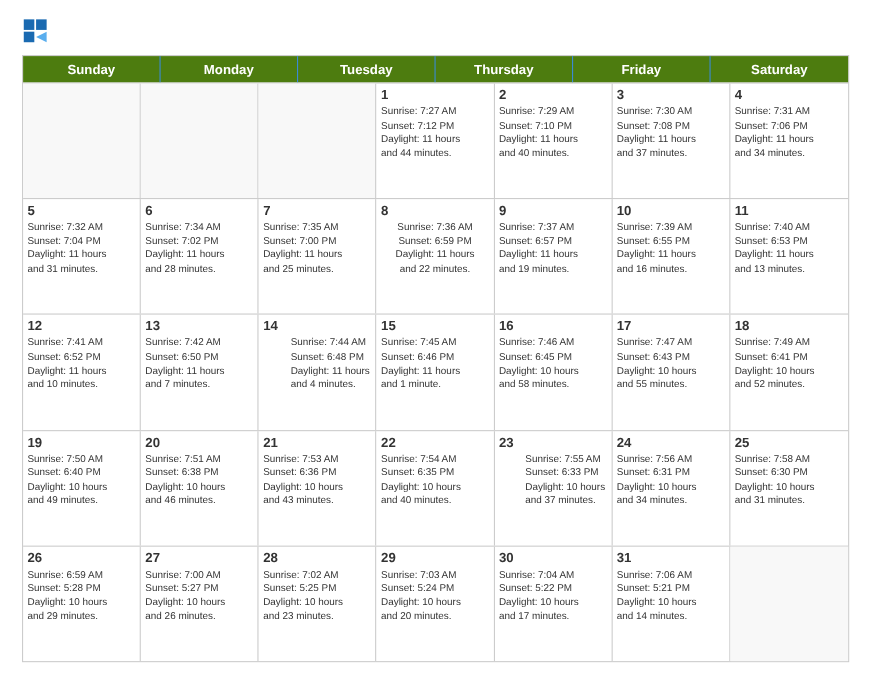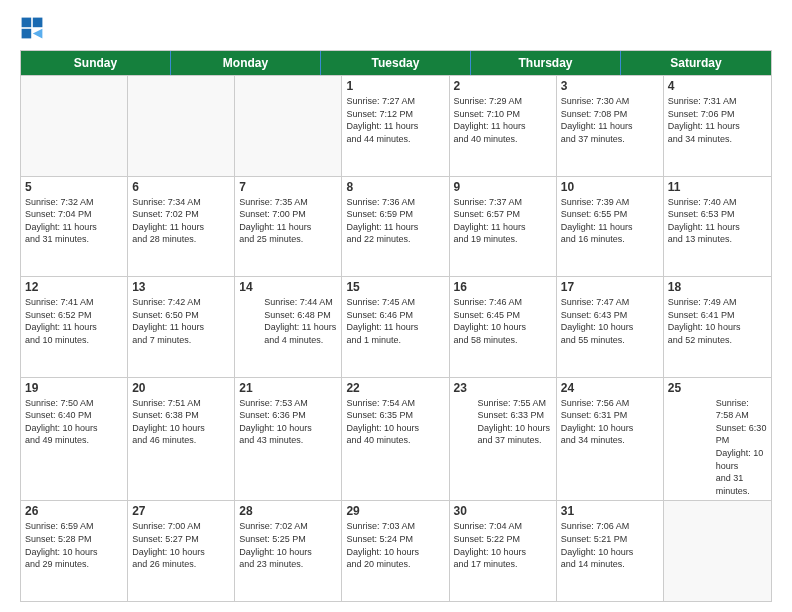--- a/index.html
+++ b/index.html
@@ -52,22 +52,22 @@
       color: #555;
     }
     .calendar {
       flex: 1;
       display: flex;
       flex-direction: column;
       border: 1px solid #ccc;
     }
     .cal-header-row {
       display: grid;
-      grid-template-columns: repeat(5, 1fr);
-      background: #15803d;
+      grid-template-columns: repeat(6, 1fr);
+      background: #4d7c0f;
     }
     .cal-header-cell {
       color: #fff;
       font-size: 12px;
       font-weight: bold;
       padding: 5px 4px;
       text-align: center;
       border-right: 1px solid #3a8ad4;
     }
     .cal-header-cell:last-child { border-right: none; }
@@ -127,20 +127,21 @@
       <div class="calendar-subtitle"></div>
     </div>
   </div>
 
   <div class="calendar">
     <div class="cal-header-row">
     <div class="cal-header-cell">Sunday</div>
         <div class="cal-header-cell">Monday</div>
         <div class="cal-header-cell">Tuesday</div>
         <div class="cal-header-cell">Thursday</div>
+        <div class="cal-header-cell">Friday</div>
         <div class="cal-header-cell">Saturday</div>
       </div>
     <div class="cal-body">
     <div class="cal-row">
           <div class="cal-cell empty"></div>
           <div class="cal-cell empty"></div>
           <div class="cal-cell empty"></div>
           <div class="cal-cell">
             <div class="day-num">1</div>
             <div class="cell-info" style="white-space: pre-line;">Sunrise: 7:27 AM
@@ -187,21 +188,21 @@
           </div>
           <div class="cal-cell">
             <div class="day-num">7</div>
             <div class="cell-info" style="white-space: pre-line;">Sunrise: 7:35 AM
 Sunset: 7:00 PM
 Daylight: 11 hours
 and 25 minutes.</div>
           </div>
           <div class="cal-cell">
             <div class="day-num">8</div>
-            <div class="cell-info" style="white-space: pre-line;">Sunrise: 7:36 AM
+            <div class="cell-info" style="white-space: pre-line; text-align: center;">Sunrise: 7:36 AM
 Sunset: 6:59 PM
 Daylight: 11 hours
 and 22 minutes.</div>
           </div>
           <div class="cal-cell">
             <div class="day-num">9</div>
             <div class="cell-info" style="white-space: pre-line;">Sunrise: 7:37 AM
 Sunset: 6:57 PM
 Daylight: 11 hours
 and 19 minutes.</div>
@@ -310,21 +311,21 @@
           </div>
           <div class="cal-cell">
             <div class="day-num">24</div>
             <div class="cell-info" style="white-space: pre-line;">Sunrise: 7:56 AM
 Sunset: 6:31 PM
 Daylight: 10 hours
 and 34 minutes.</div>
           </div>
           <div class="cal-cell">
             <div class="day-num">25</div>
-            <div class="cell-info" style="white-space: pre-line; margin-left: 48px;">Sunrise: 7:58 AM
+            <div class="cell-info" style="white-space: pre-line;">Sunrise: 7:58 AM
 Sunset: 6:30 PM
 Daylight: 10 hours
 and 31 minutes.</div>
           </div>
         </div>
         <div class="cal-row">
           <div class="cal-cell">
             <div class="day-num">26</div>
             <div class="cell-info" style="white-space: pre-line;">Sunrise: 6:59 AM
 Sunset: 5:28 PM

